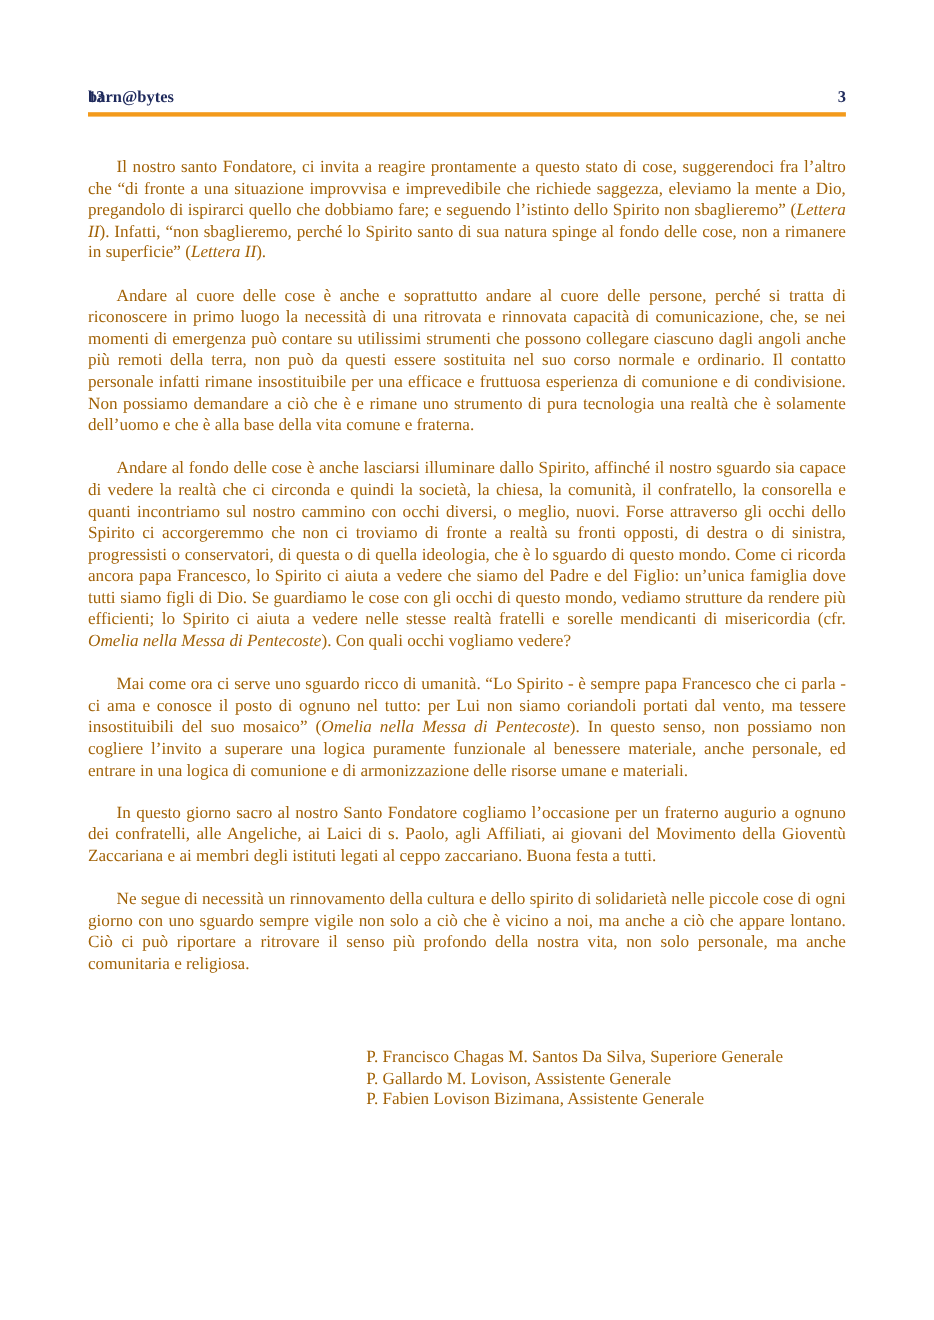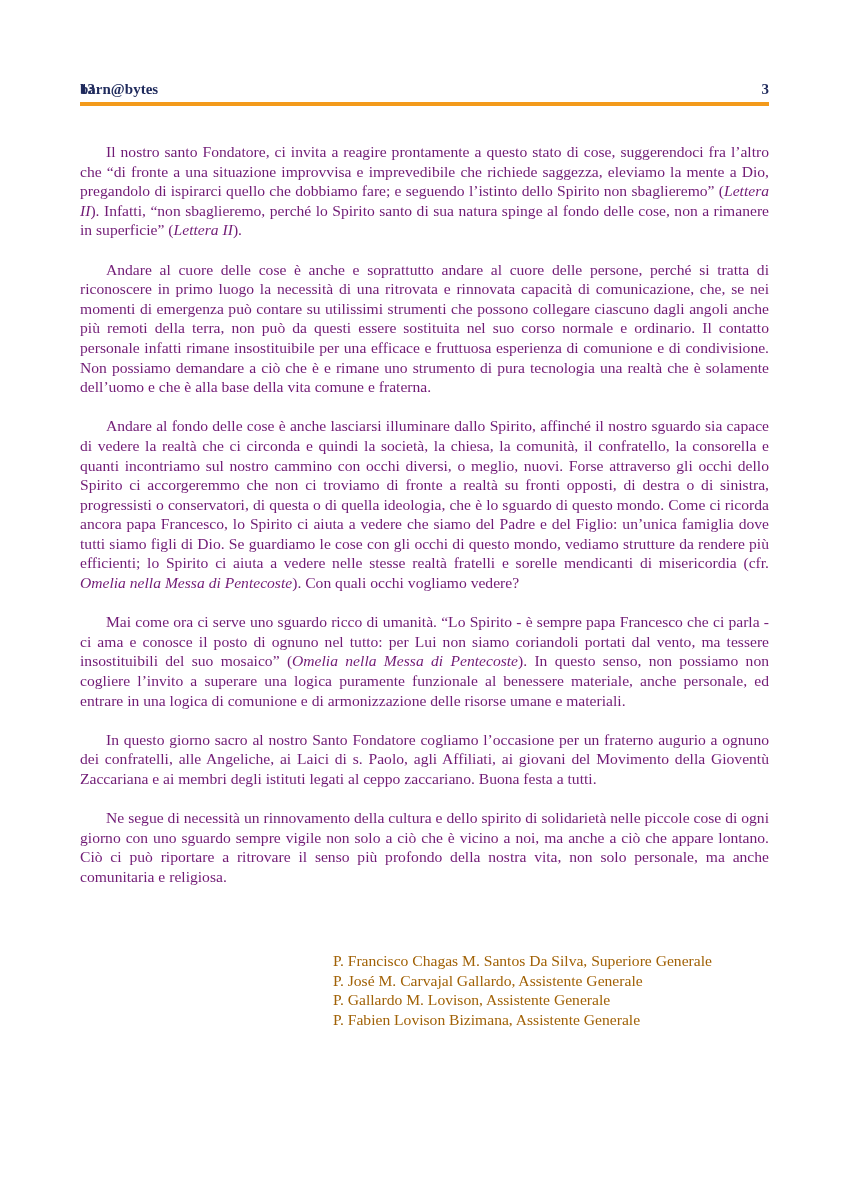--- a/index.html
+++ b/index.html
@@ -13,21 +13,21 @@
   .header .left { position: absolute; left: 0; top: 0; }
   .header .center { position: absolute; left: 0; right: 0; top: 0; text-align: left; }
   .header .right { position: absolute; right: 0; top: 0; }
   .header-rule {
     position: absolute; left: 80px; top: 102px; width: 689px; height: 4px;
     background: #f39a1b;
   }
   .body {
     position: absolute; left: 80px; top: 142px; width: 689px;
     font-family: "Liberation Serif", serif; font-size: 15.6px; line-height: 19.6px;
-    color: #701a75;
+    color: #a16207;
   }
   .body p { margin: 0 0 19.6px 0; text-indent: 26px; text-align: justify; }
   .body em { font-style: italic; }
   .signatures {
     position: absolute; left: 333px; top: 951px;
     font-family: "Liberation Serif", serif; font-size: 15.6px; line-height: 19.6px;
     color: #a16207;
   }
   .signatures div { white-space: nowrap; }
 </style>
@@ -46,17 +46,16 @@
     <p><span>Il nostro santo Fondatore, ci invita a reagire prontamente a questo stato di cose, suggerendoci fra l’altro che “di fronte a una situazione improvvisa e imprevedibile che richiede saggezza, eleviamo la mente a Dio, pregandolo di ispirarci quello che dobbiamo fare; e seguendo l’istinto dello Spirito non sbaglieremo” (</span><em>Lettera II</em><span>). Infatti, “non sbaglieremo, perché lo Spirito santo di sua natura spinge al fondo delle cose, non a rimanere in superficie” (</span><em>Lettera II</em><span>).</span></p>
     <p><span>Andare al cuore delle cose è anche e soprattutto andare al cuore delle persone, perché si tratta di riconoscere in primo luogo la necessità di una ritrovata e rinnovata capacità di comunicazione, che, se nei momenti di emergenza può contare su utilissimi strumenti che possono collegare ciascuno dagli angoli anche più remoti della terra, non può da questi essere sostituita nel suo corso normale e ordinario. Il contatto personale infatti rimane insostituibile per una efficace e fruttuosa esperienza di comunione e di condivisione. Non possiamo demandare a ciò che è e rimane uno strumento di pura tecnologia una realtà che è solamente dell’uomo e che è alla base della vita comune e fraterna.</span></p>
     <p><span>Andare al fondo delle cose è anche lasciarsi illuminare dallo Spirito, affinché il nostro sguardo sia capace di vedere la realtà che ci circonda e quindi la società, la chiesa, la comunità, il confratello, la consorella e quanti incontriamo sul nostro cammino con occhi diversi, o meglio, nuovi. Forse attraverso gli occhi dello Spirito ci accorgeremmo che non ci troviamo di fronte a realtà su fronti opposti, di destra o di sinistra, progressisti o conservatori, di questa o di quella ideologia, che è lo sguardo di questo mondo. Come ci ricorda ancora papa Francesco, lo Spirito ci aiuta a vedere che siamo del Padre e del Figlio: un’unica famiglia dove tutti siamo figli di Dio. Se guardiamo le cose con gli occhi di questo mondo, vediamo strutture da rendere più efficienti; lo Spirito ci aiuta a vedere nelle stesse realtà fratelli e sorelle mendicanti di misericordia (cfr. </span><em>Omelia nella Messa di Pentecoste</em><span>). Con quali occhi vogliamo vedere?</span></p>
     <p><span>Mai come ora ci serve uno sguardo ricco di umanità. “Lo Spirito - è sempre papa Francesco che ci parla - ci ama e conosce il posto di ognuno nel tutto: per Lui non siamo coriandoli portati dal vento, ma tessere insostituibili del suo mosaico” (</span><em>Omelia nella Messa di Pentecoste</em><span>). In questo senso, non possiamo non cogliere l’invito a superare una logica puramente funzionale al benessere materiale, anche personale, ed entrare in una logica di comunione e di armonizzazione delle risorse umane e materiali.</span></p>
     <p><span>In questo giorno sacro al nostro Santo Fondatore cogliamo l’occasione per un fraterno augurio a ognuno dei confratelli, alle Angeliche, ai Laici di s. Paolo, agli Affiliati, ai giovani del Movimento della Gioventù Zaccariana e ai membri degli istituti legati al ceppo zaccariano. Buona festa a tutti.</span></p>
     <p><span>Ne segue di necessità un rinnovamento della cultura e dello spirito di solidarietà nelle piccole cose di ogni giorno con uno sguardo sempre vigile non solo a ciò che è vicino a noi, ma anche a ciò che appare lontano. Ciò ci può riportare a ritrovare il senso più profondo della nostra vita, non solo personale, ma anche comunitaria e religiosa.</span></p>
   </div>
 
   <div class="signatures">
     <div>P. Francisco Chagas M. Santos Da Silva, Superiore Generale</div>
-    <div>P. José M. Carvajal Gallardo, Assistente Generale</div>
     <div>P. Gallardo M. Lovison, Assistente Generale</div>
     <div>P. Fabien Lovison Bizimana, Assistente Generale</div>
   </div>
 </div>
 
 </body></html>

